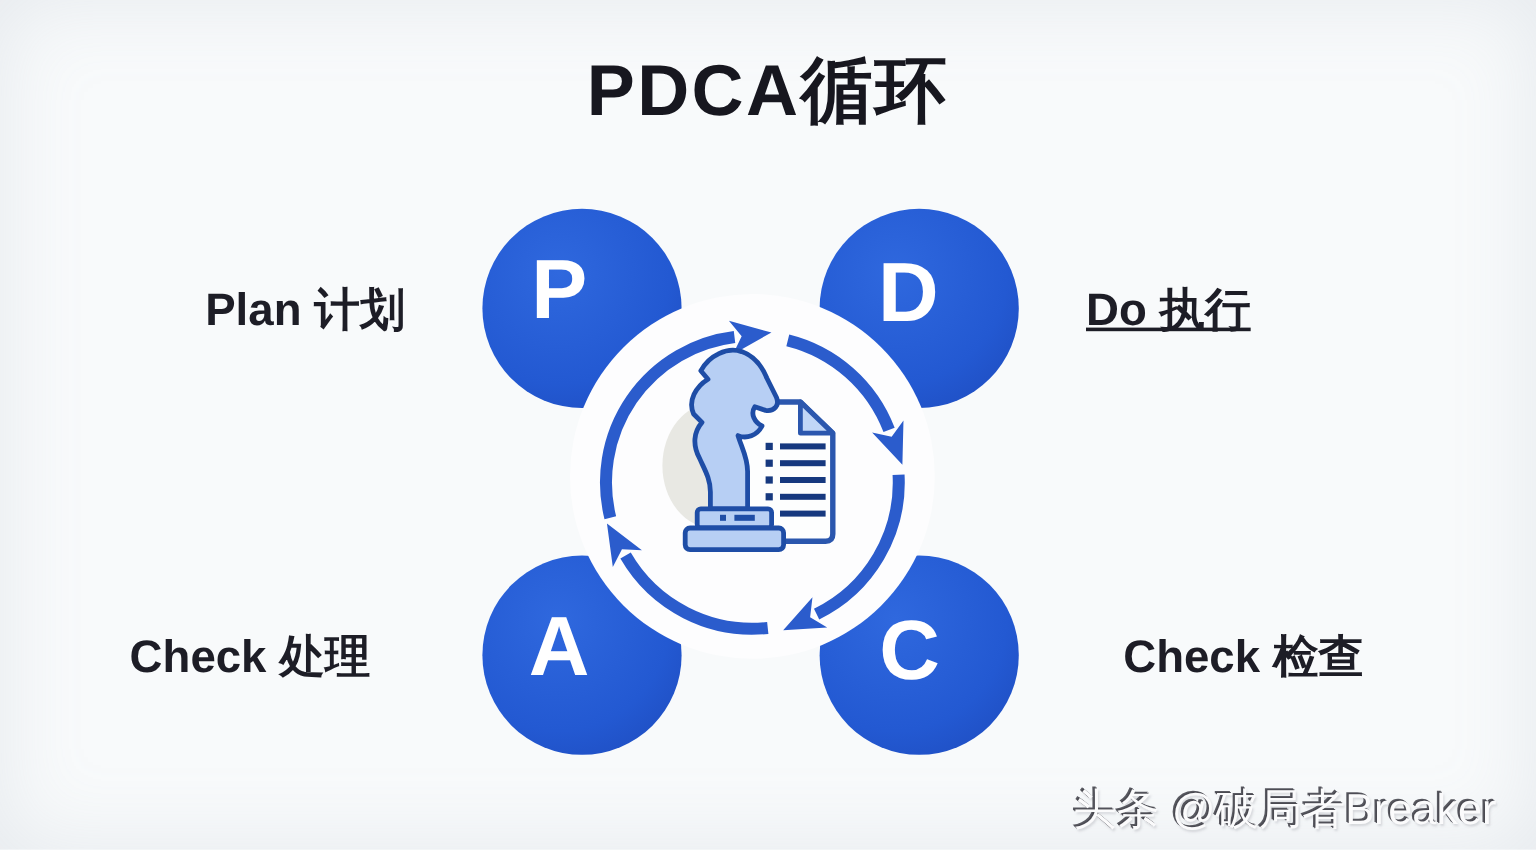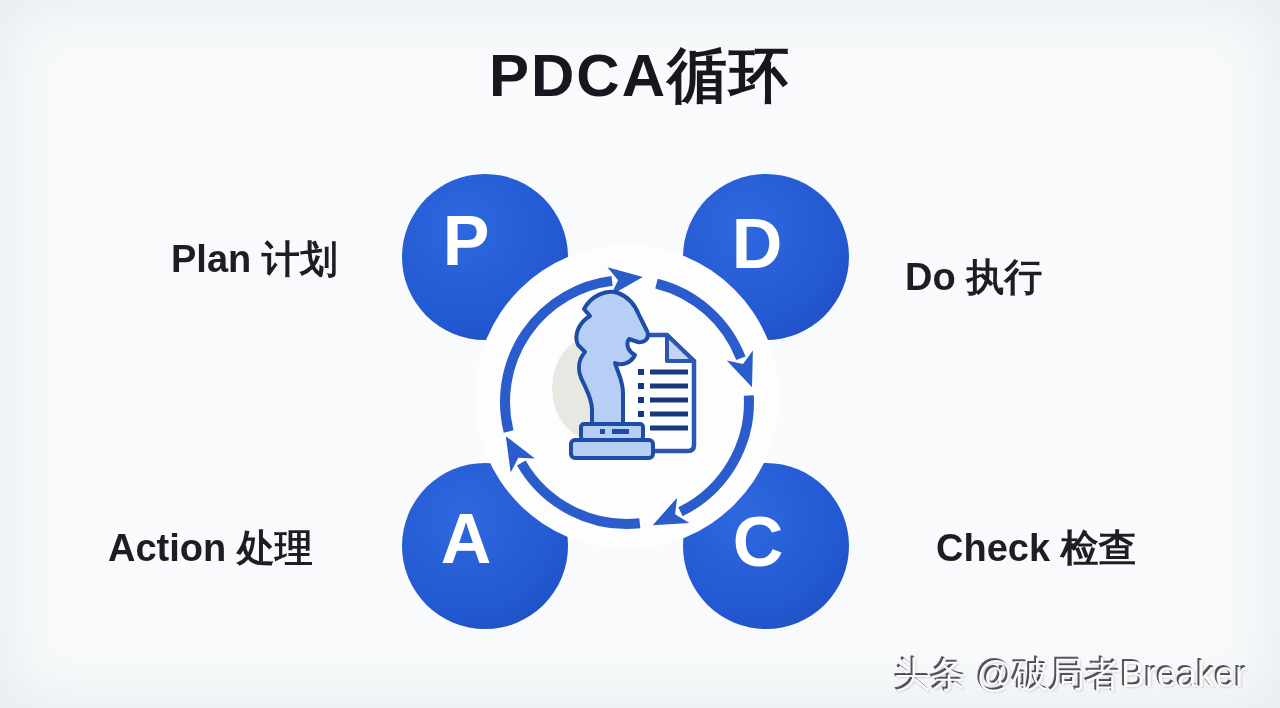--- a/index.html
+++ b/index.html
@@ -29,21 +29,21 @@
   .letter-p{left:466px;top:243px;}
   .letter-d{left:757px;top:246px;}
   .letter-a{left:466px;top:541px;}
   .letter-c{left:758px;top:544px;}
   .side-label{
     position:absolute;
     font-size:38px;font-weight:600;color:#1d1d26;
     white-space:nowrap;line-height:1.15;
   }
   .label-plan{left:143px;top:238px;margin-left:28px;}
-  .label-do{left:905px;top:256px;}
+  .label-do{left:905px;top:238px;text-decoration:underline;}
   .label-action{left:108px;top:527px;}
   .label-check{left:903px;top:527px;margin-left:33px;}
   .watermark{
     position:absolute;right:33px;top:651px;
     font-size:36px;font-weight:400;white-space:nowrap;
     color:#fbfbfc;
     text-shadow:-2px -2px 0 rgba(72,72,80,.9), -1px -1px 0 rgba(72,72,80,.9), 1px 1px 2px rgba(120,120,130,.25);
   }
 </style>
 </head>
@@ -126,16 +126,16 @@
   <div class="page-title">PDCA循环</div>
 
   <div class="node-letter letter-p">P</div>
   <div class="node-letter letter-d">D</div>
   <div class="node-letter letter-c">C</div>
   <div class="node-letter letter-a">A</div>
 
   <div class="side-label label-plan">Plan 计划</div>
   <div class="side-label label-do">Do 执行</div>
   <div class="side-label label-check">Check 检查</div>
-  <div class="side-label label-action">Action 处理</div>
+  <div class="side-label label-action">Check 处理</div>
 
   <div class="watermark">头条 @破局者Breaker</div>
 </div>
 
 </body></html>

